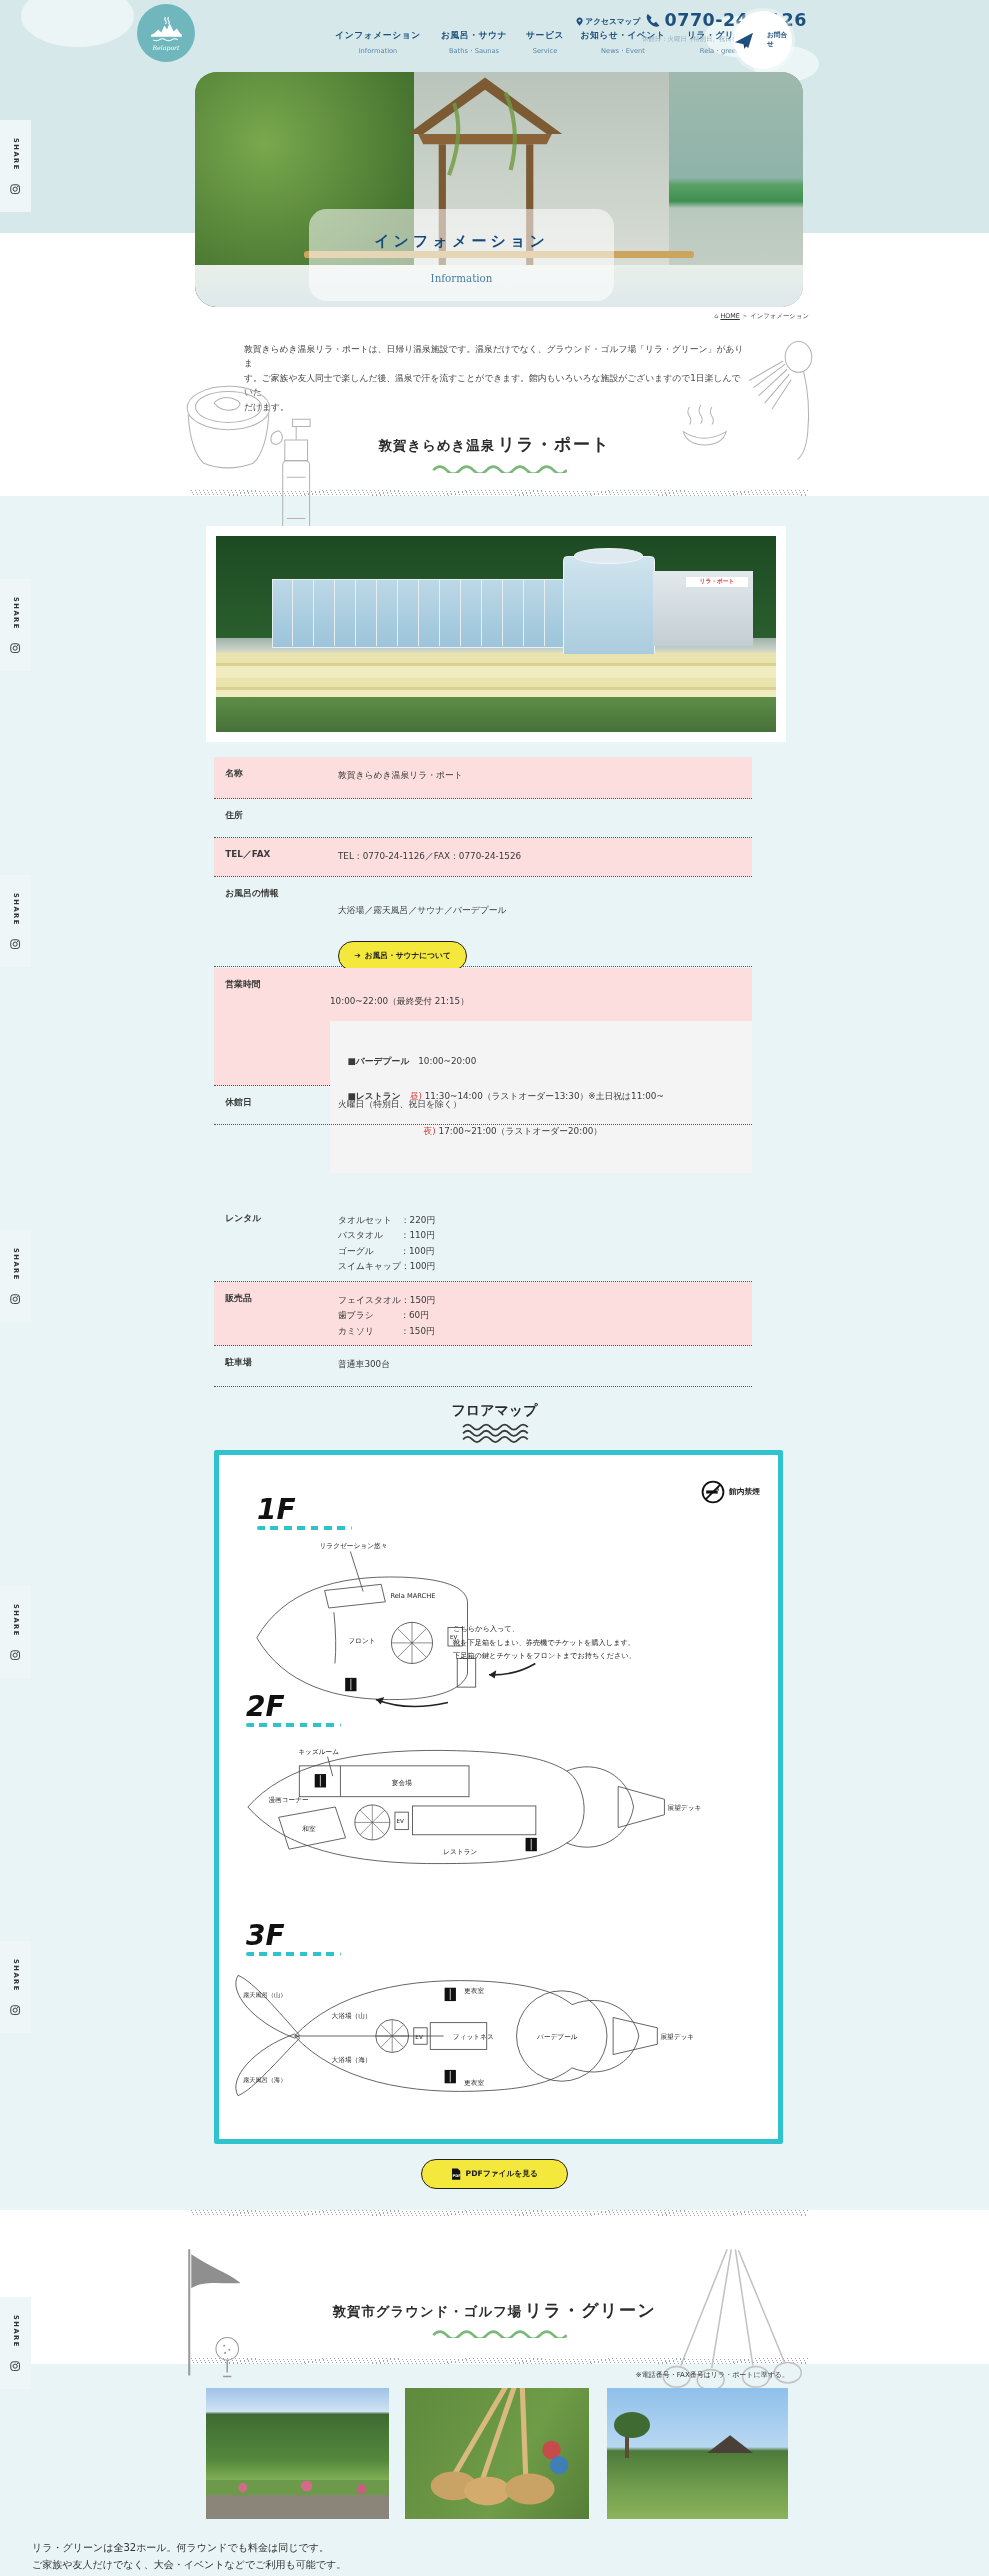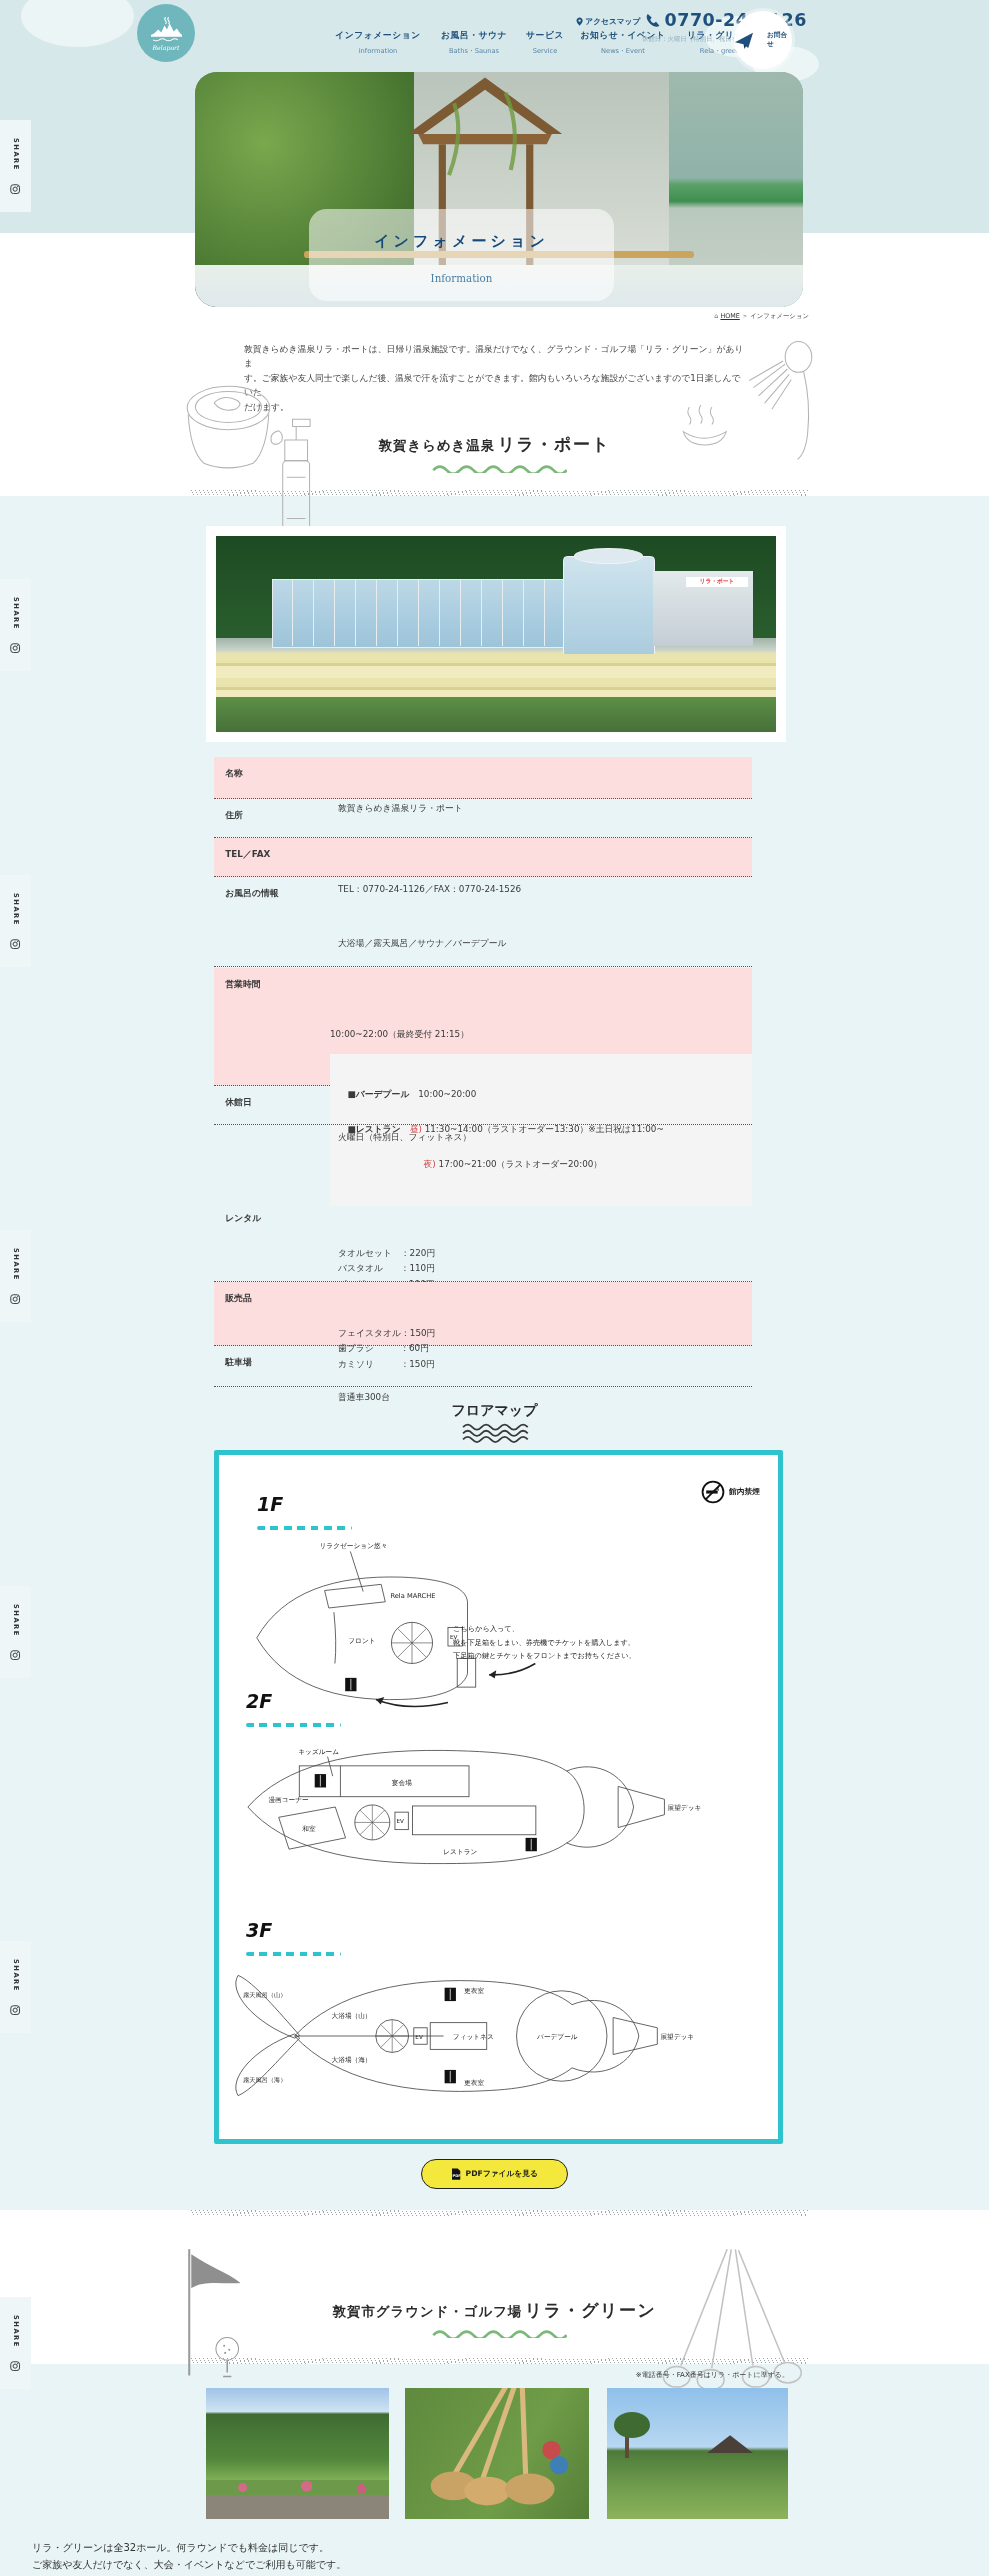--- a/index.html
+++ b/index.html
@@ -42,34 +42,34 @@
   .sec-title .big{font-size:17px;font-weight:bold;letter-spacing:1.5px;}
   .sketch{stroke:#b3b3b3;fill:none;stroke-width:2;}
   
   .photo-card{left:206px;top:526px;width:580px;height:216px;background:#fff;padding:10.3px;box-sizing:border-box;}
   .photo-bldg{position:relative;width:100%;height:100%;overflow:hidden;background:linear-gradient(#1d4a23,#2a5e2d 52%,#9fb3a8 52%,#c8d2c9 58%,#e8e3b4 60%);}
   
   .trow{left:214px;width:538px;display:flex;align-items:flex-start;box-sizing:border-box;
         border-bottom:1px dotted #555;}
   .trow.pink{background:#fcdede;}
   .tlabel{width:124px;padding:var(--pt,11.3px) 0 0 11.3px;font-size:8.8px;font-weight:bold;box-sizing:border-box;}
-  .tval{flex:1;padding-top:var(--pt,11.3px);font-size:8.8px;line-height:1.72;white-space:pre-line;margin-top:33px;}
+  .tval{flex:1;padding-top:var(--pt,11.3px);font-size:8.8px;line-height:1.72;white-space:pre-line;}
   .graybox{background:#f4f4f4;width:422px;margin-top:11.3px;padding:14.4px 17.5px;box-sizing:border-box;font-size:8.8px;line-height:2;}
   .red{color:#cf3e3e;}
   .btn-yellow{position:relative;display:inline-flex;align-items:center;justify-content:center;gap:4.1px;
               background:#f3e83b;border:1px solid #222;border-radius:515px;font-size:7.7px;font-weight:bold;
               color:#222;cursor:pointer;box-sizing:border-box;}
   .btn-yellow::after{content:"";position:absolute;left:5.2px;top:2.6px;width:100%;height:100%;
               border:1px solid #222;border-radius:515px;z-index:-1;}
   .map-btn{display:inline-flex;align-items:center;gap:2.6px;background:#5fb0ba;color:#fff;font-size:7.2px;
            padding:2.6px 6.2px;border-radius:2.1px;margin-left:7.2px;cursor:pointer;vertical-align:middle;}
   
   .wave-title{left:0;width:989px;text-align:center;font-size:14px;font-weight:bold;color:#2b2b2b;}
   .mapbox{left:214px;top:1450px;width:569px;height:694px;background:#fff;border:5.2px solid #2fc3cd;border-radius:2.1px;box-sizing:border-box;}
-  .floor-label{font-size:19px;font-weight:bold;font-style:italic;color:#111;}
+  .floor-label{font-size:28px;font-weight:bold;font-style:italic;color:#111;}
   .teal-dash{height:3.6px;background:repeating-linear-gradient(90deg,#2fc3cd 0 7.7px,transparent 7.7px 13.4px);border-radius:2.1px;}
   .plan-text{font-size:13px;fill:#222;font-family:"DejaVu Sans",sans-serif;}
   .plan-line{stroke:#444;fill:none;stroke-width:1.6;}
   .note-1f{left:453px;top:1622px;font-size:7.2px;line-height:1.9;white-space:pre-line;color:#222;}
   .nosmoke{left:701px;top:1480px;display:flex;align-items:center;gap:4.1px;font-size:7.7px;font-weight:bold;color:#222;}
   
   .gold-note{left:500px;top:2370px;width:289px;text-align:right;font-size:7px;color:#333;}
   .gphoto{top:2388px;height:131px;overflow:hidden;}
   .gcaption{left:0;top:2540px;width:989px;font-size:10px;line-height:16.5px;white-space:pre-line;color:#333;padding-left:32px;}
   
@@ -254,21 +254,21 @@
       <span>10:00~22:00（最終受付 21:15）</span>
       <div class="graybox">
         <div><b>■バーデプール</b>　<span>10:00~20:00</span></div>
         <div><b>■レストラン</b>　<span class="red">昼)</span> <span>11:30~14:00（ラストオーダー13:30）※土日祝は11:00~</span></div>
         <div style="padding-left:76px"><span class="red">夜)</span> <span>17:00~21:00（ラストオーダー20:00）</span></div>
       </div>
     </div>
   </div>
   <div class="abs trow" style="top:1086px;height:39px">
     <div class="tlabel">休館日</div>
-    <div class="tval">火曜日（特別日、フィットネス）</div>
+    <div class="tval">火曜日（特別日、祝日を除く）</div>
   </div>
   <div class="abs trow" style="top:1202px;height:80px">
     <div class="tlabel">レンタル</div>
     <div class="tval">タオルセット　：220円
 バスタオル　　：110円
 ゴーグル　　　：100円
 スイムキャップ：100円</div>
   </div>
   <div class="abs trow pink" style="top:1282px;height:64px">
     <div class="tlabel">販売品</div>

